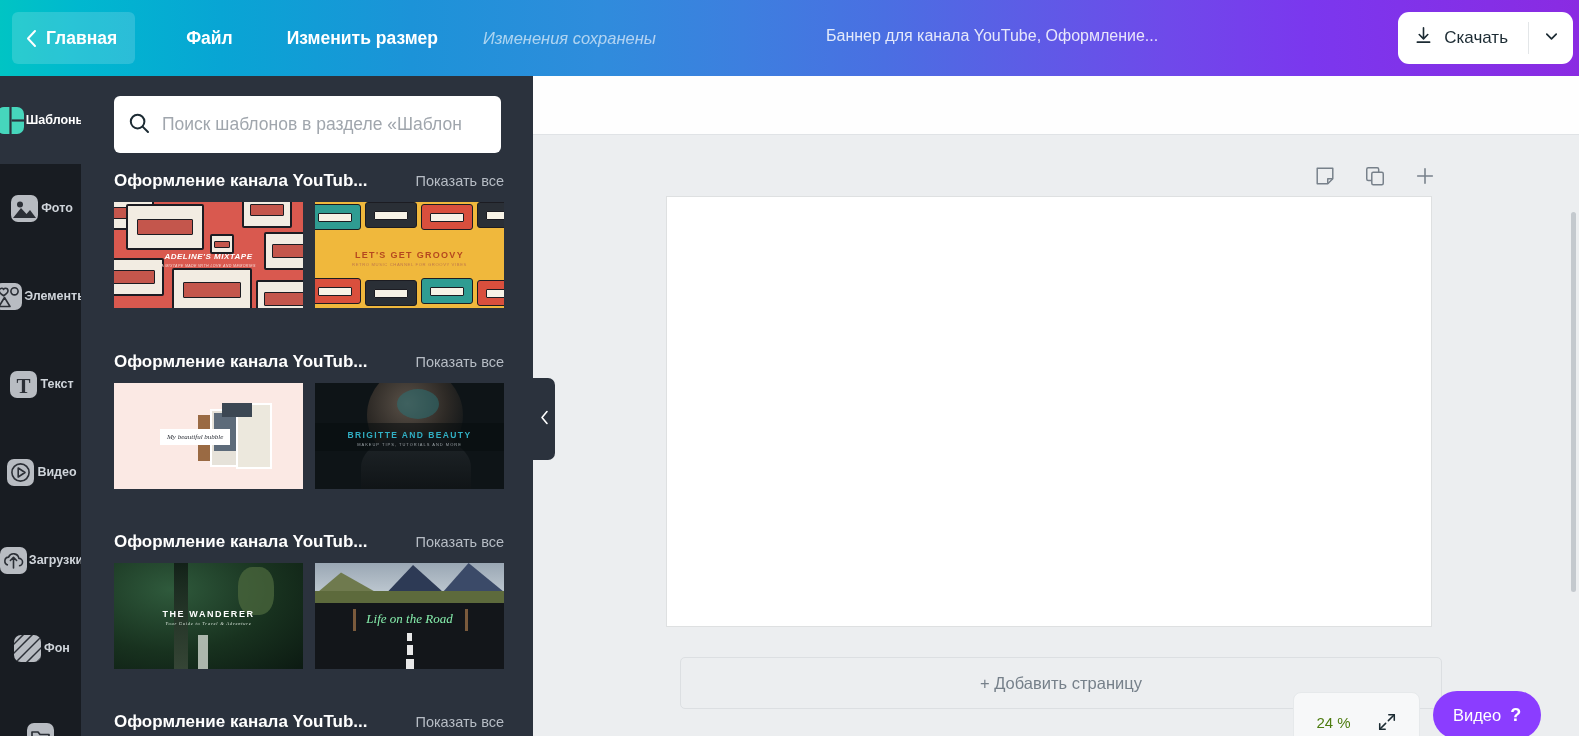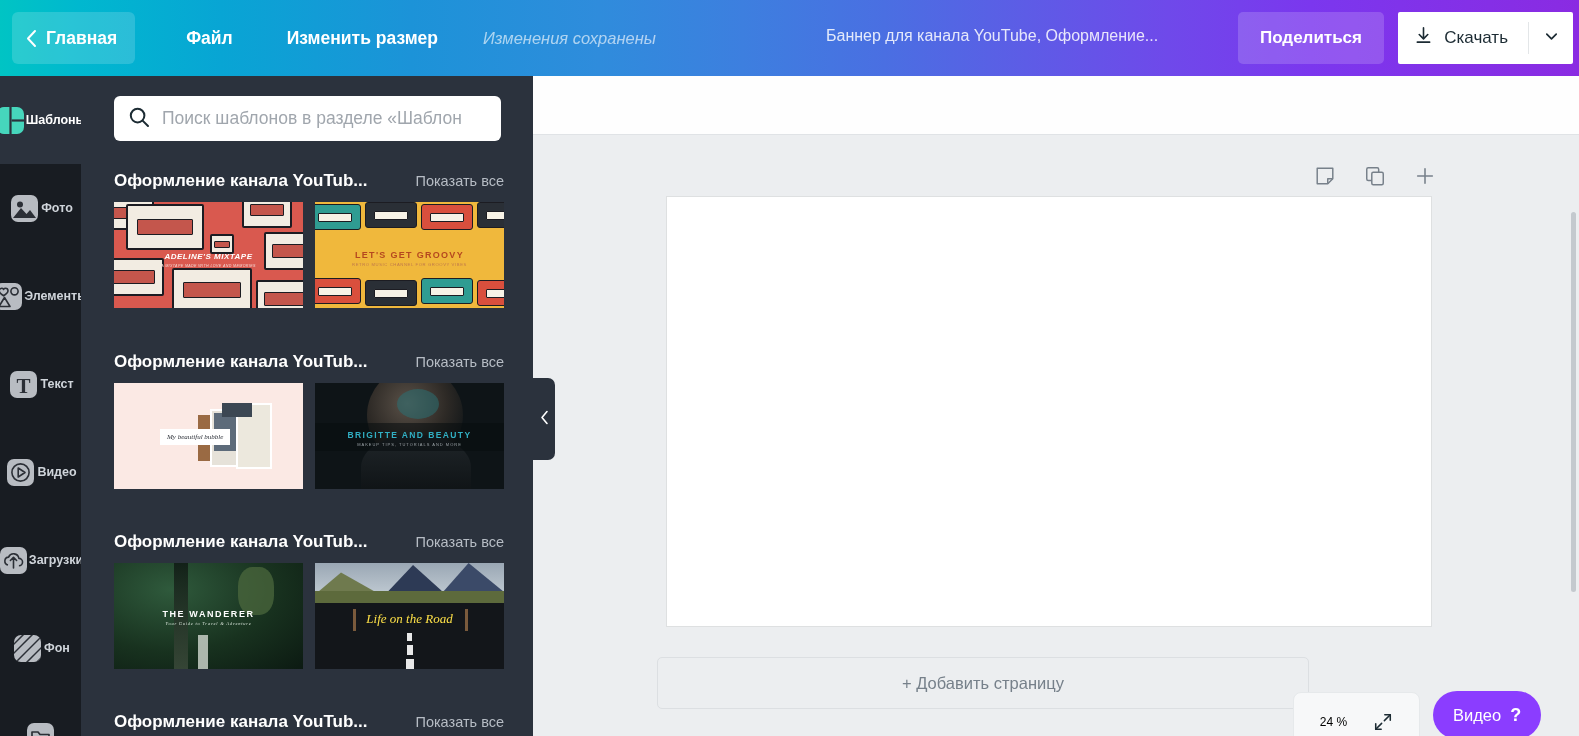--- a/index.html
+++ b/index.html
@@ -48,21 +48,21 @@
   }
   .hdr-share {
     position:absolute; right: 195px; top: 12px;
     height: 52px; display:flex; align-items:center; padding: 0 22px;
     background: rgba(255,255,255,0.17); border-radius: 5px;
     color:#fff; font-size:17px; font-weight:bold; white-space:nowrap; cursor:pointer;
   }
   .hdr-dl-wrap {
     position:absolute; right: 6px; top: 12px;
     height: 52px; display:flex; align-items:stretch;
-    background:#fff; border-radius:2px; overflow:hidden;
+    background:#fff; border-radius:11px; overflow:hidden;
   }
   .hdr-dl {
     display:flex; align-items:center; gap:11px; padding: 0 20px 0 16px;
     color:#1c2b33; font-size:17px; cursor:pointer;
   }
   .hdr-dl-sep { width:1px; background:#e3e6e8; margin: 10px 0; }
   .hdr-dl-chev {
     display:flex; align-items:center; justify-content:center; width:44px;
     color:#1c2b33; cursor:pointer;
   }
@@ -80,21 +80,21 @@
   .rail-icon { width:33px; height:33px; display:flex; align-items:center; justify-content:center; }
   .rail-label { font-size:12.5px; color:#cfd4da; font-weight:bold; white-space:nowrap; }
   .rail-item.active .rail-label { color:#fff; }
 
   
   .panel {
     position:absolute; top:76px; left:81px; width:452px; height:660px;
     background:#2b323d; overflow:hidden;
   }
   .search-box {
-    position:absolute; top:20px; left:33px; width:387px; height:45px;
+    position:absolute; top:20px; left:33px; width:387px; height:57px;
     background:#fff; border-radius:6px; display:flex; align-items:center;
     padding: 0 14px; gap:12px; cursor:text;
   }
   .search-box .placeholder {
     color:#a0a6ad; font-size:17.5px; white-space:nowrap; overflow:hidden;
   }
   .tpl-section { position:absolute; left:33px; width:390px; }
   .tpl-head { display:flex; align-items:baseline; justify-content:space-between; }
   .tpl-title {
     color:#fff; font-size:17px; font-weight:bold;
@@ -159,21 +159,21 @@
   .t5 { background:#173024; }
   .t5 .cap { position:absolute; width:100%; text-align:center; color:#fff;
     font-size:9px; font-weight:bold; letter-spacing:1.6px; }
   .t5 .sub { position:absolute; width:100%; text-align:center; color:#d8e4da;
     font-size:4.4px; font-family:"Liberation Serif", serif; font-style:italic;
     letter-spacing:.8px; }
 
   
   .t6 { background:#1a1d20; }
   .t6 .cap {
-    position:absolute; width:100%; text-align:center; color:#fde047;
+    position:absolute; width:100%; text-align:center; color:#86efac;
     font-size:13px; font-family:"Liberation Serif", serif; font-style:italic;
   }
 
   
   .collapse-tab {
     position:absolute; left:533px; top:378px; width:22px; height:82px;
     background:#2b323d; border-radius:0 7px 7px 0;
     display:flex; align-items:center; justify-content:center;
     color:#fff; font-size:15px; cursor:pointer; z-index:5;
   }
@@ -190,31 +190,31 @@
   .page-tools {
     position:absolute; top:87px; left:779px; display:flex; gap:24px; align-items:center;
   }
   .page-tools .pt { width:26px; height:26px; cursor:pointer;
     display:flex; align-items:center; justify-content:center; }
   .canvas-page {
     position:absolute; top:121px; left:134px; width:764px; height:429px;
     background:#fff; box-shadow:0 0 0 1px rgba(0,0,0,.06);
   }
   .add-page {
-    position:absolute; top:581px; left:124px; width:652px; height:52px;
+    position:absolute; top:581px; left:147px; width:762px; height:52px;
     border:1px solid #dcdfe2; border-radius:5px; background:#eceef0;
     display:flex; align-items:center; justify-content:center;
     color:#76808a; font-size:16.5px; cursor:pointer;
   }
   .zoom-pill {
     position:absolute; top:616px; left:760px; width:127px; height:60px;
     background:#f7f8f9; border:1px solid #e6e9eb; border-radius:8px 8px 0 0;
     display:flex; align-items:center; justify-content:center; gap:26px;
   }
-  .zoom-val { color:#000000; font-size:12px; white-space:nowrap; cursor:pointer; }
+  .zoom-val { color:#4d7c0f; font-size:15px; white-space:nowrap; cursor:pointer; }
   .zoom-exp { width:20px; height:20px; cursor:pointer; }
   .help-btn {
     position:absolute; top:615px; left:900px; height:48px; padding:0 20px;
     background:#8b3dff; border-radius:24px; display:flex; align-items:center; gap:9px;
     color:#fff; font-size:16.5px; cursor:pointer;
   }
   .help-btn .q { font-weight:bold; font-size:18px; }
 
   
   .vscroll {
@@ -237,21 +237,20 @@
       </span>
       <span class="lbl">Главная</span>
     </div>
 
     <div class="hdr-item hdr-file">Файл</div>
     <div class="hdr-item hdr-resize">Изменить размер</div>
     <div class="hdr-saved">Изменения сохранены</div>
 
     <div class="hdr-title">Баннер для канала YouTube, Оформление...</div>
 
-    <div class="hdr-share">Поделиться</div>
 
     <div class="hdr-dl-wrap">
       <div class="hdr-dl">
         <span>
           <svg width="19" height="19" viewBox="0 0 20 20" fill="none">
             <path d="M10 2 V13 M5.5 9 L10 13.5 L14.5 9" stroke="#1c2b33" stroke-width="1.7" stroke-linecap="round" stroke-linejoin="round"></path>
             <path d="M3.5 17 H16.5" stroke="#1c2b33" stroke-width="1.7" stroke-linecap="round"></path>
           </svg>
         </span>
         <span>Скачать</span>

